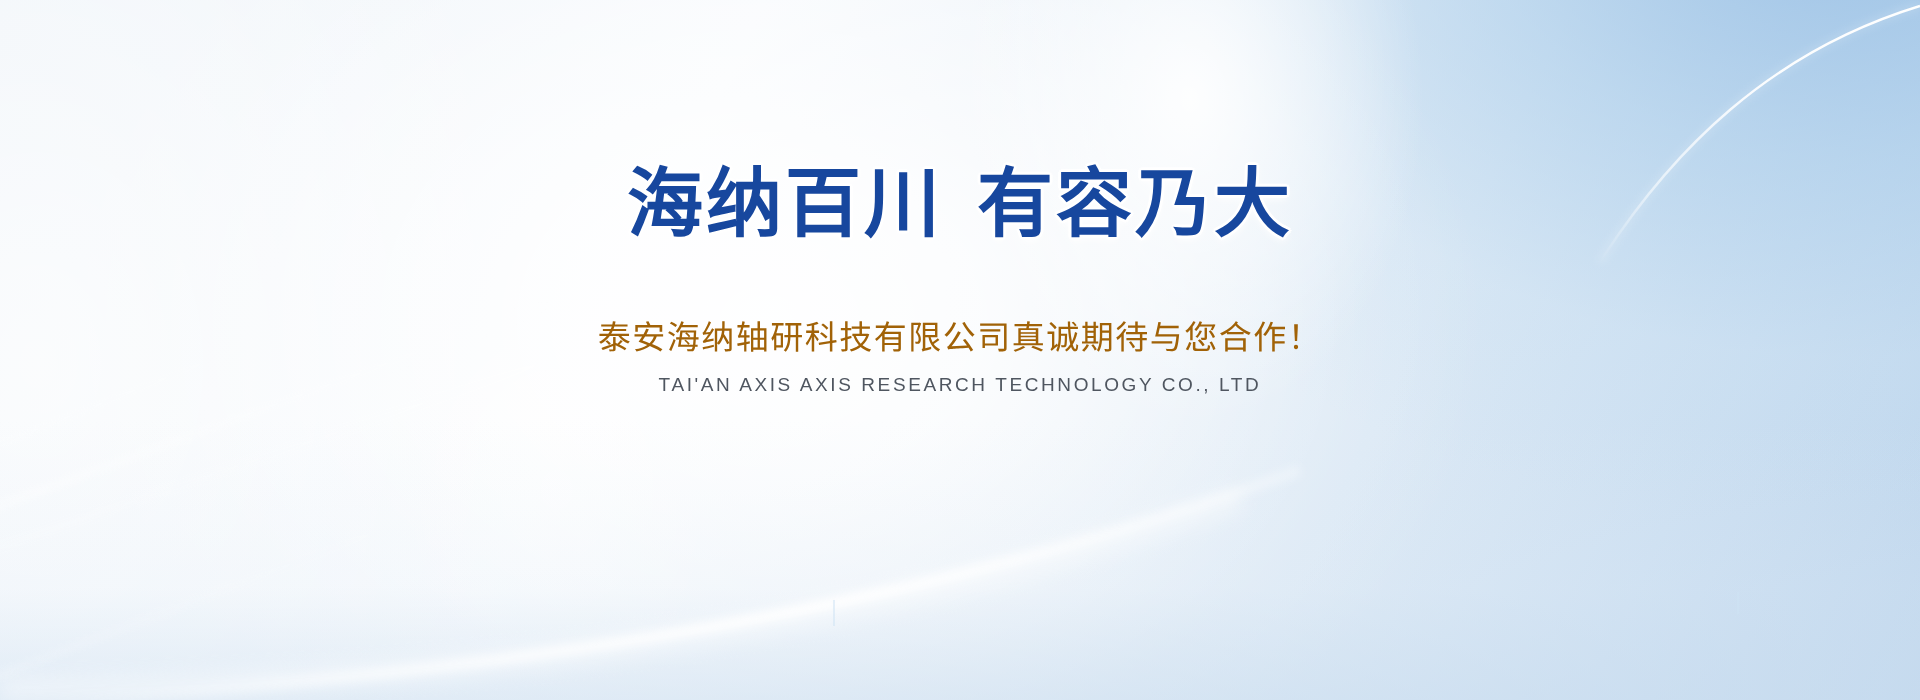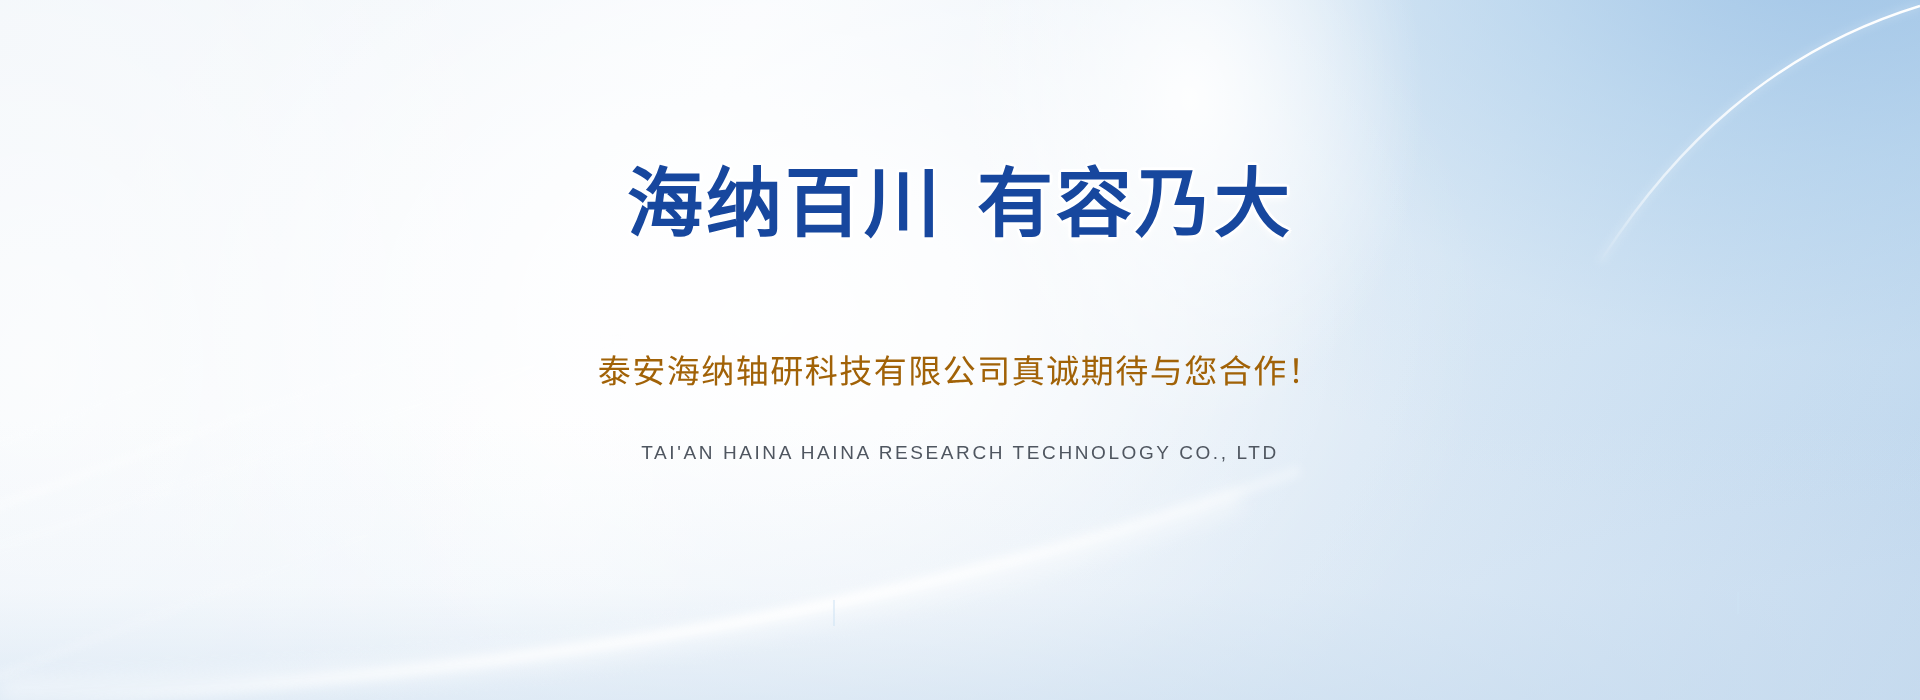--- a/index.html
+++ b/index.html
@@ -101,21 +101,20 @@
 
   
   .content {
     position: absolute;
     inset: 0;
     display: flex;
     flex-direction: column;
     align-items: center;
     justify-content: flex-start;
     text-align: center;
-    gap: 34px;
   }
 
   .headline {
     margin: 0;
     margin-top: 166px;
     font-size: 76px;
     line-height: 1;
     font-weight: 700;
     letter-spacing: 3px;
     color: #17479e;
@@ -212,16 +211,16 @@
     <rect x="833" y="600" width="2" height="26" fill="#cfe4f4" opacity="0.55"></rect>
     <rect x="1737" y="592" width="2" height="22" fill="#cfe4f4" opacity="0.45"></rect>
   </svg>
 
   <div class="content">
 
     <h1 class="headline"><span>海纳百川</span><span class="gap"></span><span>有容乃大</span></h1>
 
     <p class="subtitle-cn">泰安海纳轴研科技有限公司真诚期待与您合作！</p>
 
-    <p class="subtitle-en">TAI'AN HAINA HAINA RESEARCH TECHNOLOGY CO., LTD</p>
+    <p class="subtitle-en">TAI'AN AXIS AXIS RESEARCH TECHNOLOGY CO., LTD</p>
 
   </div>
 </div>
 
 </body></html>

